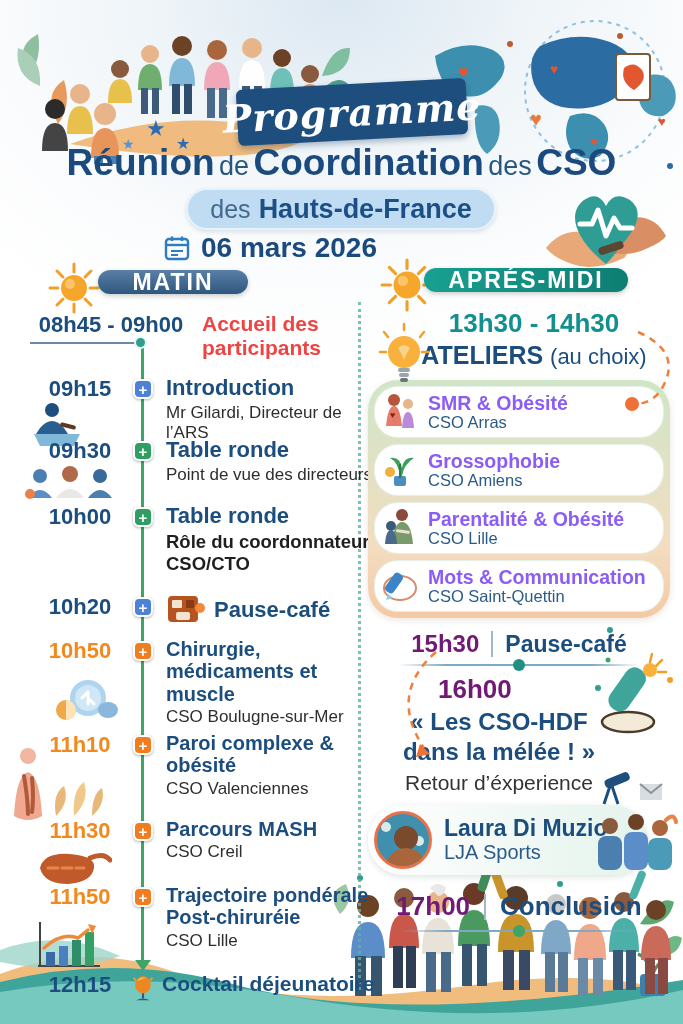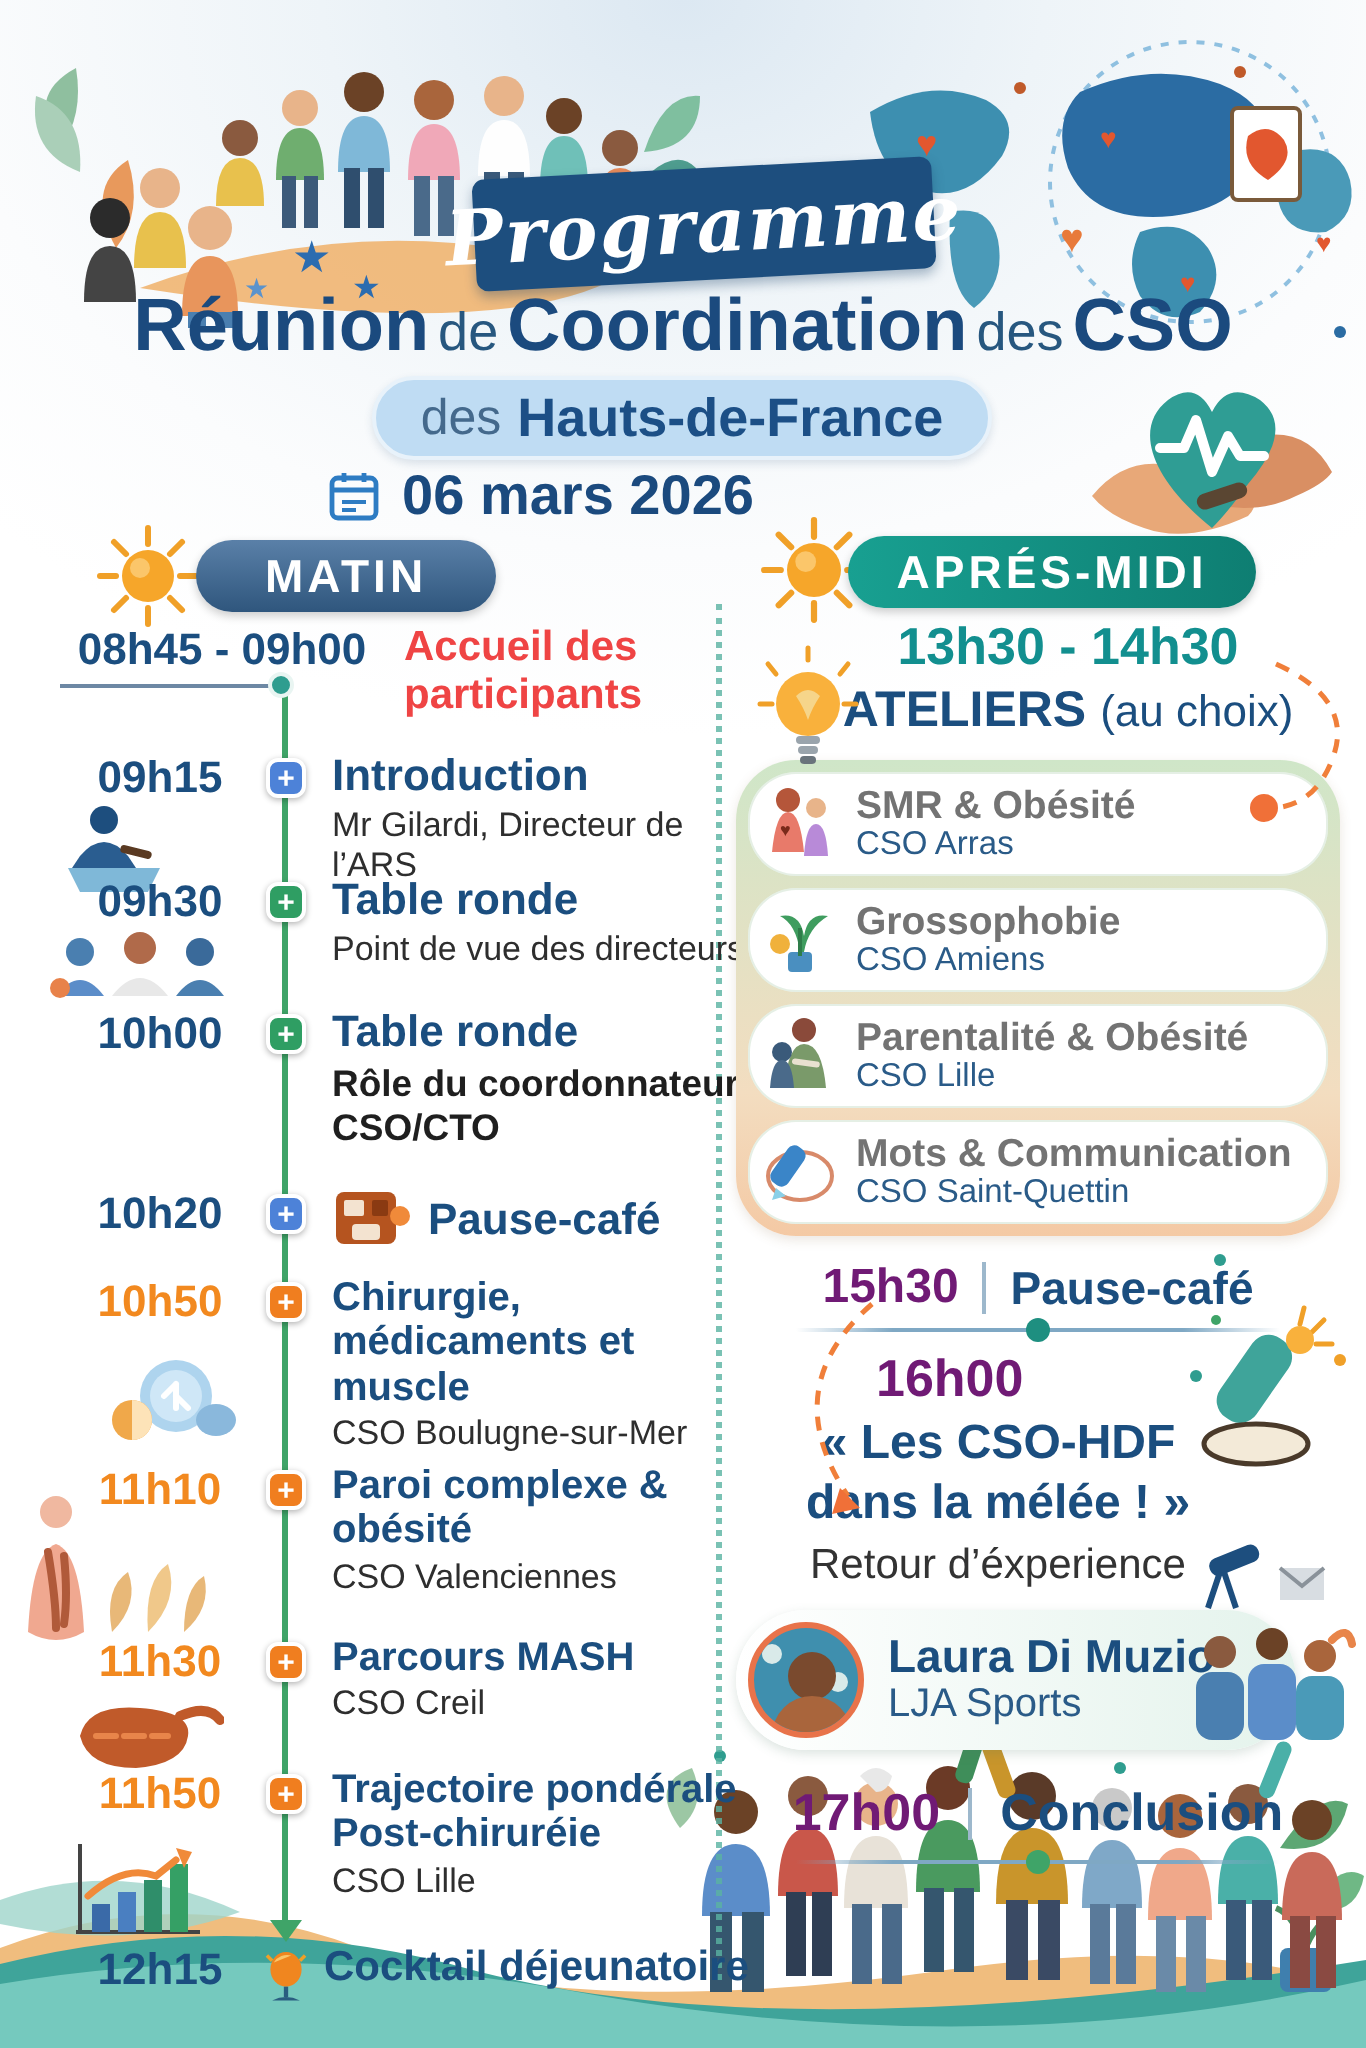--- a/index.html
+++ b/index.html
@@ -40,21 +40,21 @@
   .region-pill .region { font-size:27px; font-weight:bold; color:#1c4f86; }
   .date-row {
     position:absolute; left:0; top:232px; width:540px; z-index:5;
     display:flex; align-items:center; justify-content:center; gap:10px;
   }
   .date-row .date-text { font-size:28px; font-weight:bold; color:#1b4a7e; }
   .star { position:absolute; z-index:4; }
 
   
   .col-pill {
-    position:absolute; height:36px; border-radius:18px; z-index:6;
+    position:absolute; height:24px; border-radius:18px; z-index:6;
     display:flex; align-items:center; justify-content:center;
     color:#fff; font-weight:bold; font-size:23px; letter-spacing:2px;
     box-shadow:0 2px 5px rgba(0,0,0,.2);
   }
   #matin-pill { left:98px; top:270px; width:150px; background:linear-gradient(180deg,#5a80a8,#2f567d); }
   #apresmidi-pill { left:424px; top:268px; width:204px; background:linear-gradient(90deg,#18a091,#0e7e72); }
   .sun { position:absolute; z-index:6; }
 
   
   .divider { position:absolute; left:358px; top:302px; height:688px; border-left:3px dotted #5ab3a2; opacity:.8; z-index:1; }
@@ -93,21 +93,21 @@
     background:linear-gradient(180deg,#cfe6c8 0%, #f3ddc0 70%, #f4c9a4 100%);
     box-shadow:0 2px 6px rgba(120,90,50,.15);
   }
   .card {
     background:#fff; border-radius:24px; height:52px; margin-bottom:6px;
     display:flex; align-items:center; padding:4px 10px 4px 6px;
     box-shadow:inset 0 0 0 1px rgba(180,210,180,.35);
   }
   .card:last-child { margin-bottom:0; }
   .card-icon { width:40px; height:40px; flex:none; margin-right:8px; display:flex; align-items:center; justify-content:center; }
-  .card-title { font-size:19.5px; font-weight:bold; color:#737373; line-height:1.05; }
+  .card-title { font-size:19.5px; font-weight:bold; color:#8b5cf6; line-height:1.05; }
   .card-org { font-size:16.5px; color:#2a5b88; line-height:1.1; }
   .pm-pause { display:flex; align-items:center; justify-content:center; gap:12px; margin-top:12px; }
   .pm-pause .sep { width:2px; height:26px; background:#9db8cc; }
   .pm-time { font-size:24px; font-weight:bold; color:#701a75; }
   .pm-label { font-size:23px; font-weight:bold; color:#1b4e7f; }
   .hairline { position:relative; height:2px; background:linear-gradient(90deg,transparent,#7fa8c4 20%,#7fa8c4 80%,transparent); margin:6px 30px 0 30px; }
   .hairline .dot { position:absolute; left:50%; top:-5px; width:12px; height:12px; margin-left:-6px; border-radius:50%; background:#1e8f80; }
   .keynote { margin-top:8px; text-align:center; }
   .keynote .pm-time { display:block; text-align:left; margin-left:70px; font-size:26px; }
   .quote { font-size:24px; font-weight:bold; color:#1b4e7f; line-height:1.25; margin-top:2px; margin-right:40px; }

